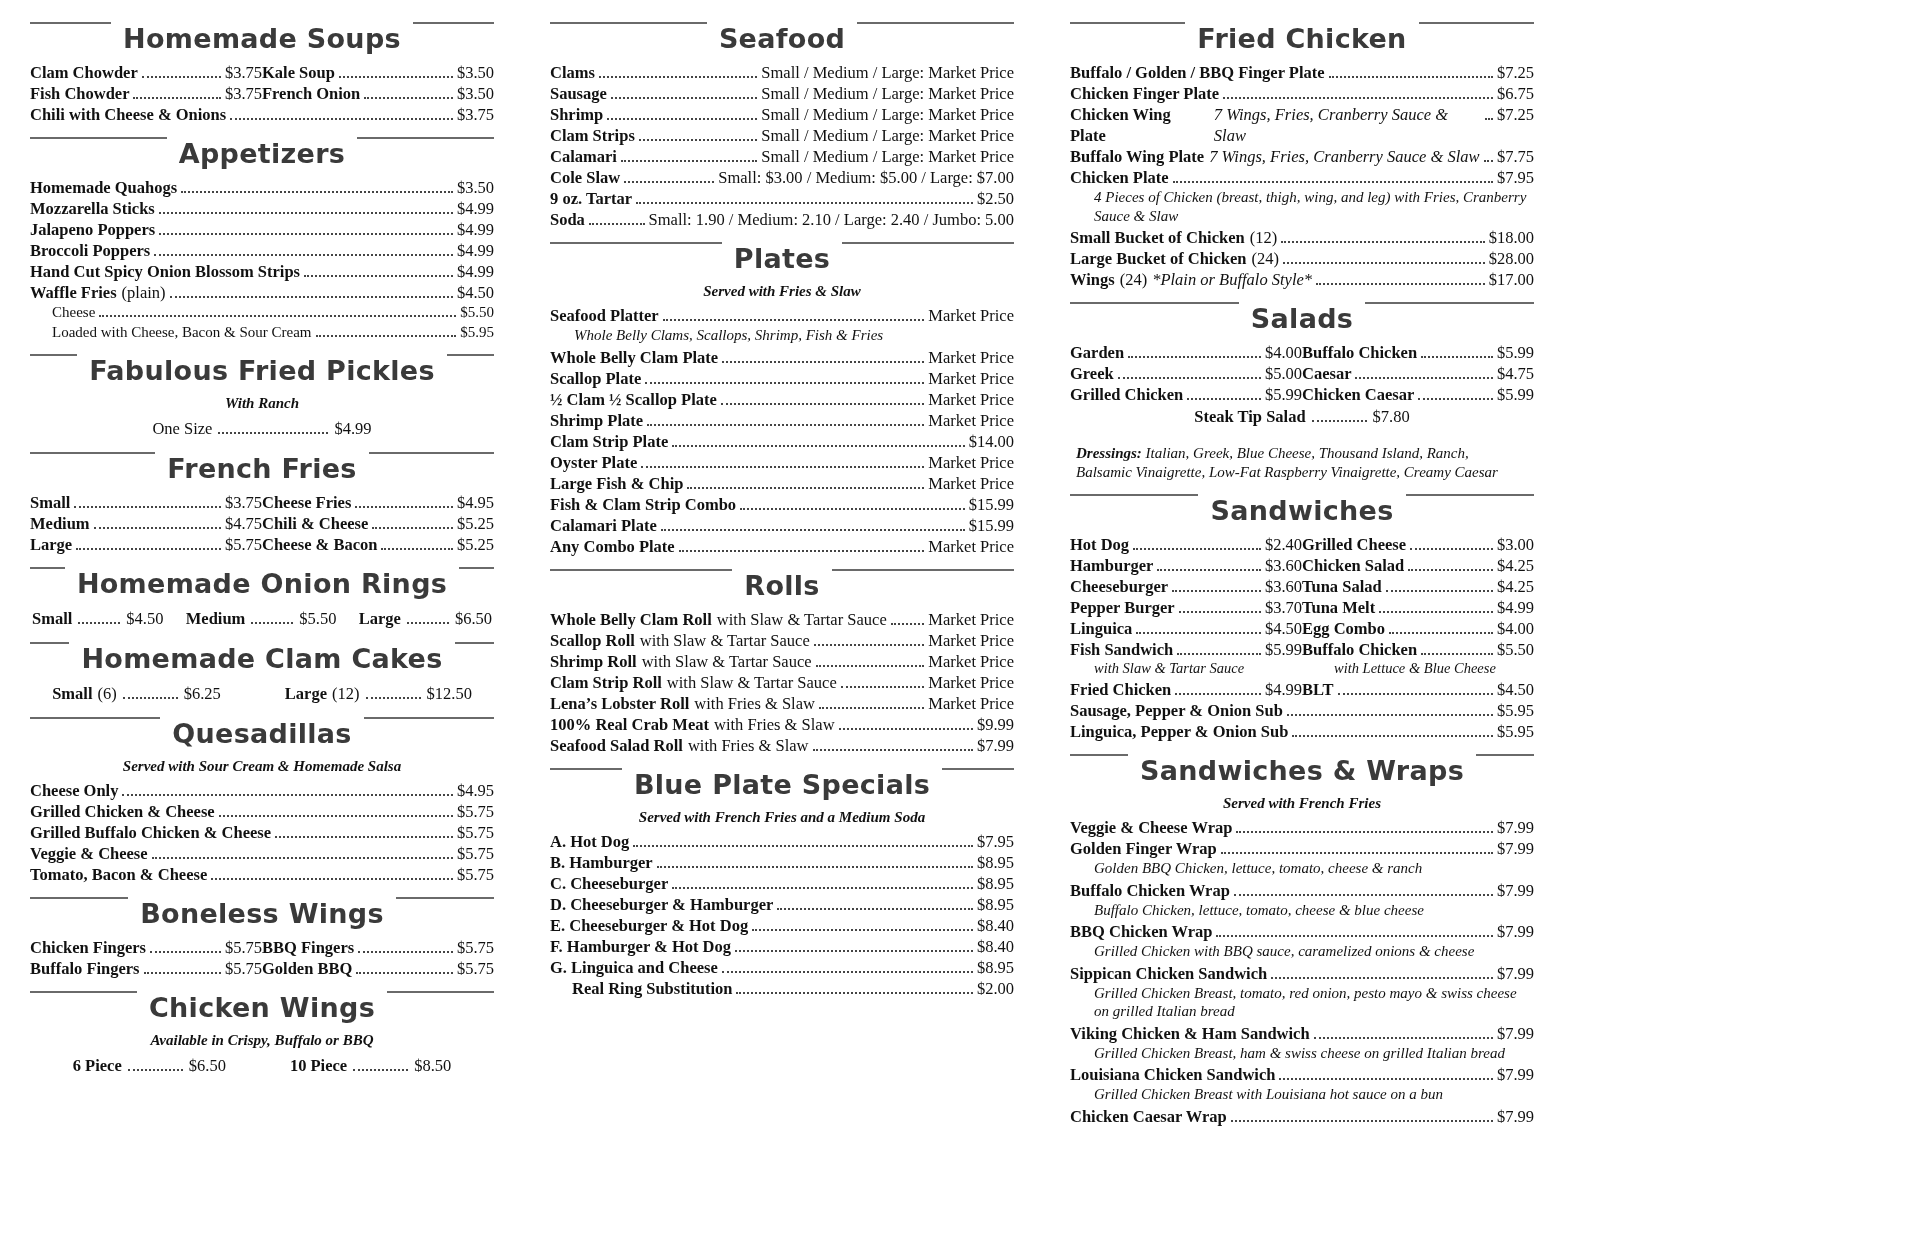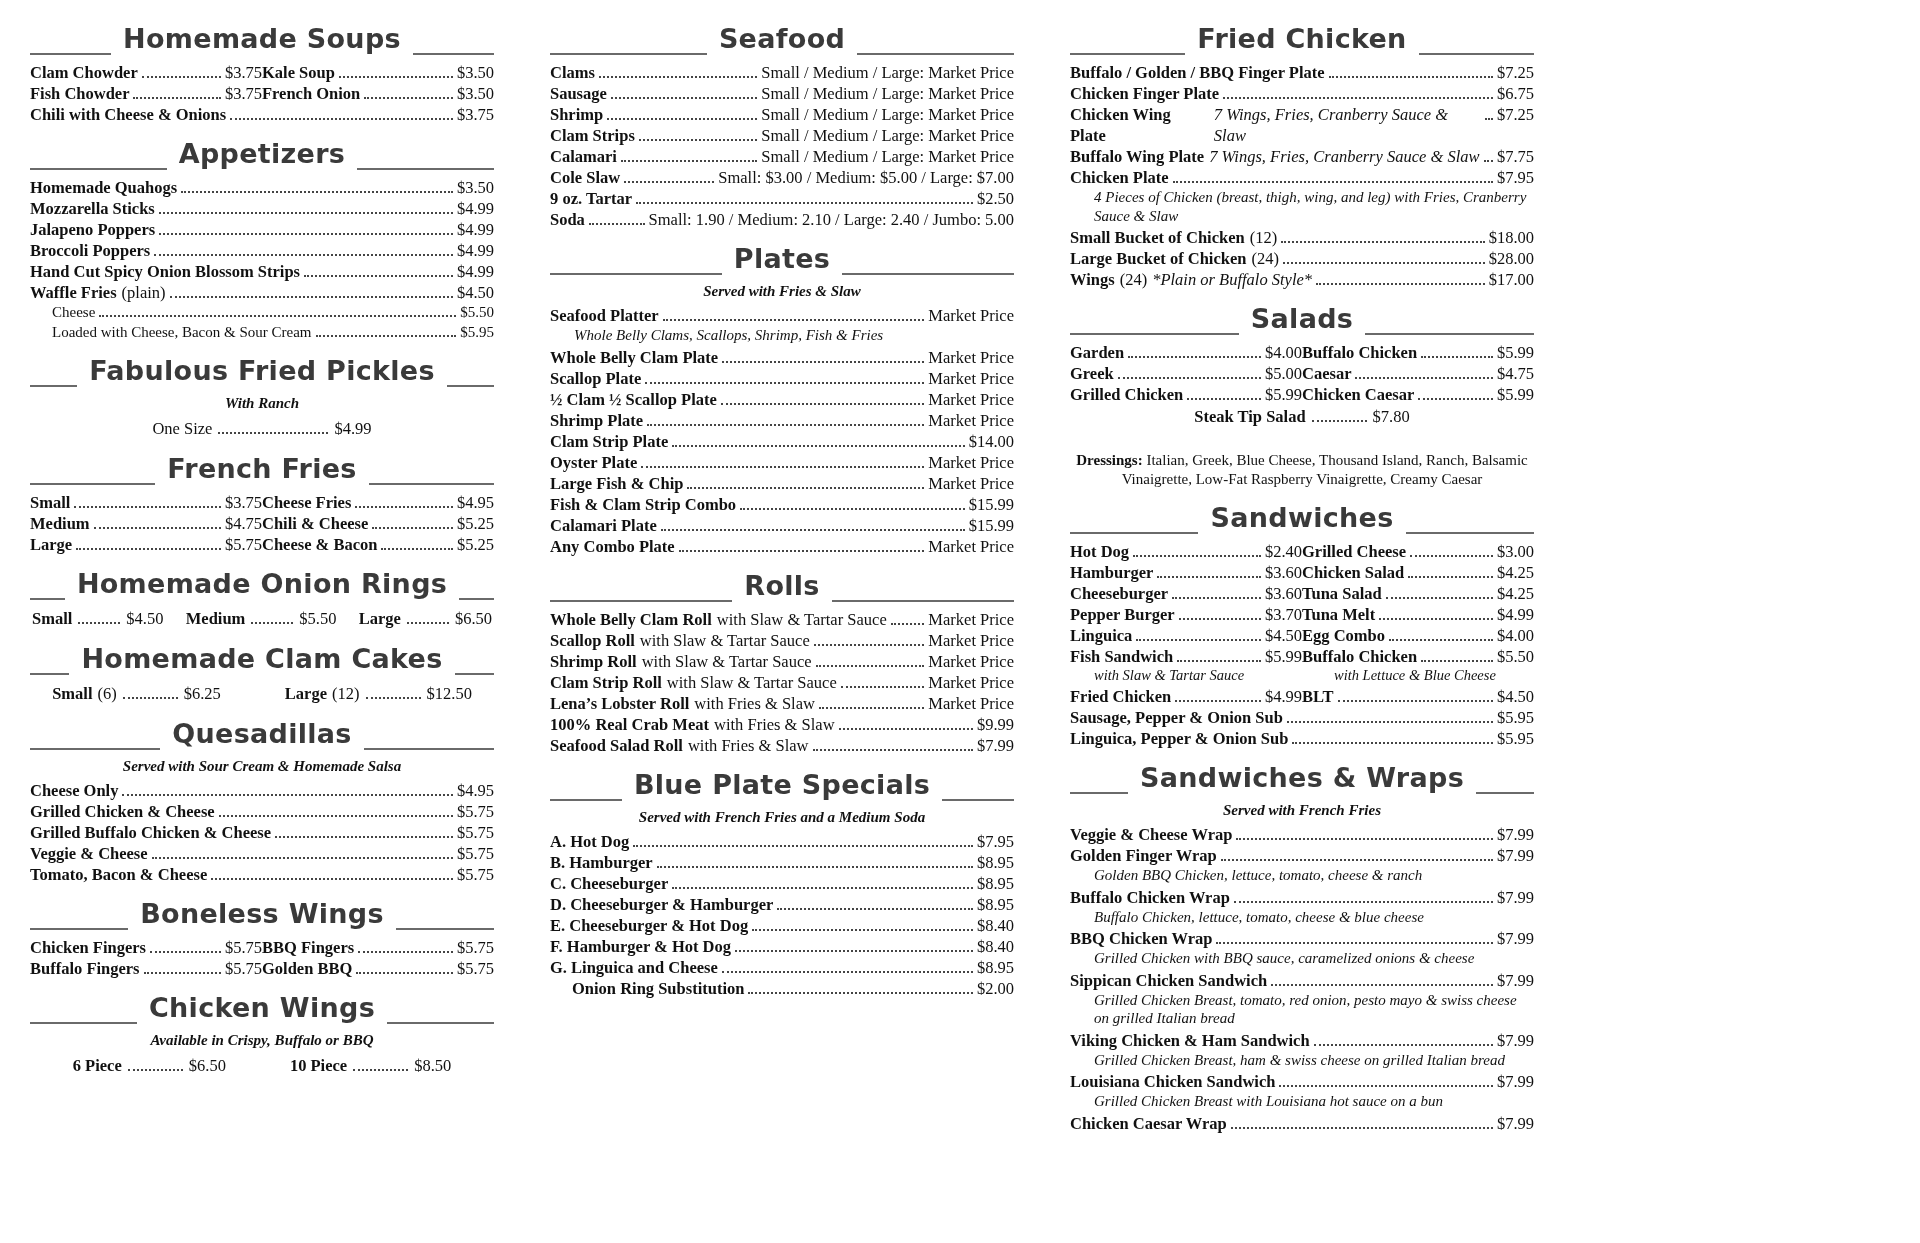--- a/index.html
+++ b/index.html
@@ -11,21 +11,21 @@
     overflow: hidden;
   }
   #menu {
     display: flex;
     gap: 56px;
     padding: 20px 0 0 30px;
     align-items: flex-start;
   }
   .col { width: 464px; flex: 0 0 464px; }
   .sec { margin-bottom: 12px; }
-  .shead { display: flex; align-items: flex-end; gap: 12px; margin: 2px 0 7px; }
+  .shead { display: flex; align-items: flex-start; gap: 12px; margin: 2px 0 7px; }
   .hline { flex: 1; height: 0; border-top: 2px solid var(--rule, #6a6a6a); }
   .stitle {
     font-family: "DejaVu Sans", "Liberation Sans", sans-serif;
     font-weight: 700;
     font-size: 27px;
     line-height: 33px;
     color: var(--heading, #3a3a3a);
     letter-spacing: .3px;
     white-space: nowrap;
     margin: 0;
@@ -47,21 +47,21 @@
   .n { font-weight: 700; }
   .n.plain { font-weight: 400; }
   .rn { font-weight: 400; margin-left: 5px; white-space: nowrap; }
   .in { font-weight: 400; font-style: italic; margin-left: 5px; }
   .dots { flex: 1; min-width: 8px; margin: 0 4px; border-bottom: 2px dotted var(--dots, #444); }
   .cdots { display: inline-block; margin: 0 6px; border-bottom: 2px dotted var(--dots, #444); }
   .p { font-weight: 400; white-space: nowrap; }
   .crow { display: flex; justify-content: center; gap: 64px; font-size: 16.5px; line-height: 23px; }
   .srow { display: flex; justify-content: space-between; font-size: 16.5px; line-height: 23px; padding: 0 2px; }
   .desc { font-style: italic; font-size: 15px; line-height: 18.5px; padding-left: 24px; margin: 0 0 2px; }
-  .cdesc { text-align: center; font-size: 15px; line-height: 19px; margin: 23px 6px 2px; }
+  .cdesc { font-style: italic; font-size: 15px; line-height: 19px; margin: 16px 6px 2px; }
   .cdesc .lead { font-weight: 700; }
   .pairdesc { display: flex; gap: 16px; font-size: 14.5px; line-height: 17px; margin-bottom: 2px; }
   .pdhalf { flex: 1; font-style: italic; padding-left: 24px; }
 </style>
 </head>
 <body>
 
 <main id="menu">
     <div class="col">
       <section class="sec">
@@ -533,21 +533,21 @@
           <span class="n">F. Hamburger &amp; Hot Dog</span>
           <span class="dots"></span>
           <span class="p">$8.40</span>
         </div>
         <div class="row">
           <span class="n">G. Linguica and Cheese</span>
           <span class="dots"></span>
           <span class="p">$8.95</span>
         </div>
         <div class="row ind">
-          <span class="n">Onion Ring Substitution</span>
+          <span class="n">Real Ring Substitution</span>
           <span class="dots"></span>
           <span class="p">$2.00</span>
         </div>
       </section>
     </div>
     <div class="col">
       <section class="sec">
         <div class="shead">
           <div class="hline"></div>
           <h2 class="stitle">Fried Chicken</h2>

